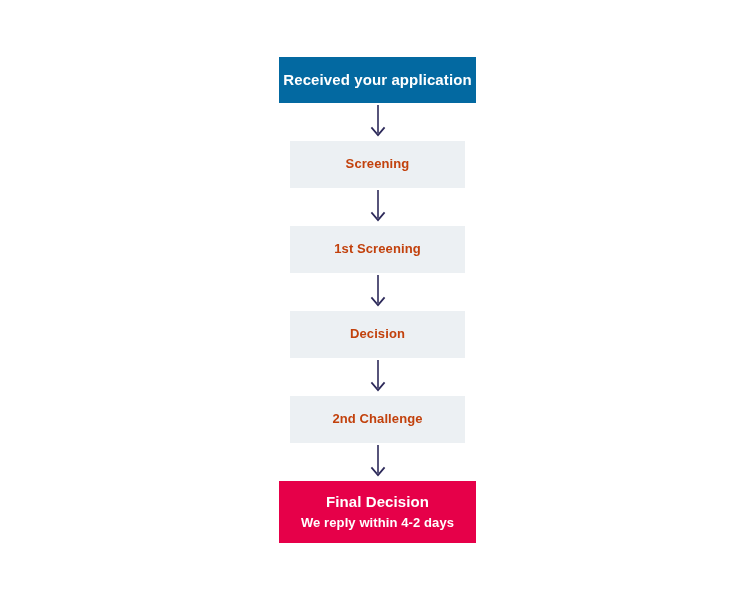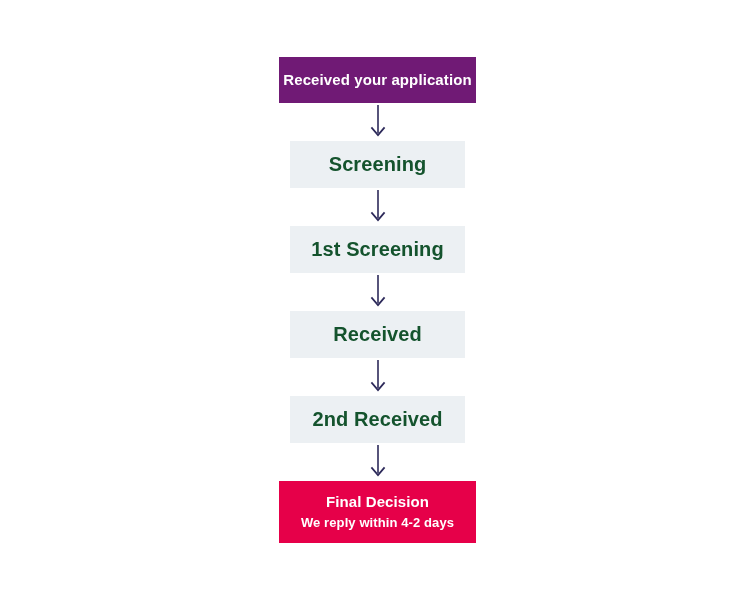--- a/index.html
+++ b/index.html
@@ -37,37 +37,37 @@
     flex-direction: column;
     align-items: center;
     justify-content: center;
     text-align: center;
     line-height: 1.25;
   }
 
   .step-start {
     width: 197px;
     height: 46px;
-    background: #701a75;
+    background: #0369a1;
   }
   .step-start .step-title {
     color: #ffffff;
     font-size: 15px;
     font-weight: bold;
     letter-spacing: 0.1px;
   }
 
   .step-mid {
     width: 175px;
     height: 47px;
     background: #ecf0f3;
   }
   .step-mid .step-title {
-    color: #14532d;
-    font-size: 20px;
+    color: #c2410c;
+    font-size: 13px;
     font-weight: bold;
     letter-spacing: 0.1px;
   }
 
   .step-end {
     width: 197px;
     height: 62px;
     background: #e60049;
   }
   .step-end .step-title {
@@ -127,32 +127,32 @@
     </div>
 
     <div class="connector">
       <svg width="24" height="38" viewBox="0 0 24 38" aria-hidden="true">
         <line x1="12" y1="2" x2="12" y2="30" stroke="#2d2a5a" stroke-width="1.6"></line>
         <polyline points="6,25 12,32 18,25" fill="none" stroke="#2d2a5a" stroke-width="1.8" stroke-linecap="square"></polyline>
       </svg>
     </div>
 
     <div class="step step-mid">
-      <span class="step-title">Received</span>
+      <span class="step-title">Decision</span>
     </div>
 
     <div class="connector">
       <svg width="24" height="38" viewBox="0 0 24 38" aria-hidden="true">
         <line x1="12" y1="2" x2="12" y2="30" stroke="#2d2a5a" stroke-width="1.6"></line>
         <polyline points="6,25 12,32 18,25" fill="none" stroke="#2d2a5a" stroke-width="1.8" stroke-linecap="square"></polyline>
       </svg>
     </div>
 
     <div class="step step-mid">
-      <span class="step-title">2nd Received</span>
+      <span class="step-title">2nd Challenge</span>
     </div>
 
     <div class="connector">
       <svg width="24" height="38" viewBox="0 0 24 38" aria-hidden="true">
         <line x1="12" y1="2" x2="12" y2="30" stroke="#2d2a5a" stroke-width="1.6"></line>
         <polyline points="6,25 12,32 18,25" fill="none" stroke="#2d2a5a" stroke-width="1.8" stroke-linecap="square"></polyline>
       </svg>
     </div>
 
     <div class="step step-end">

